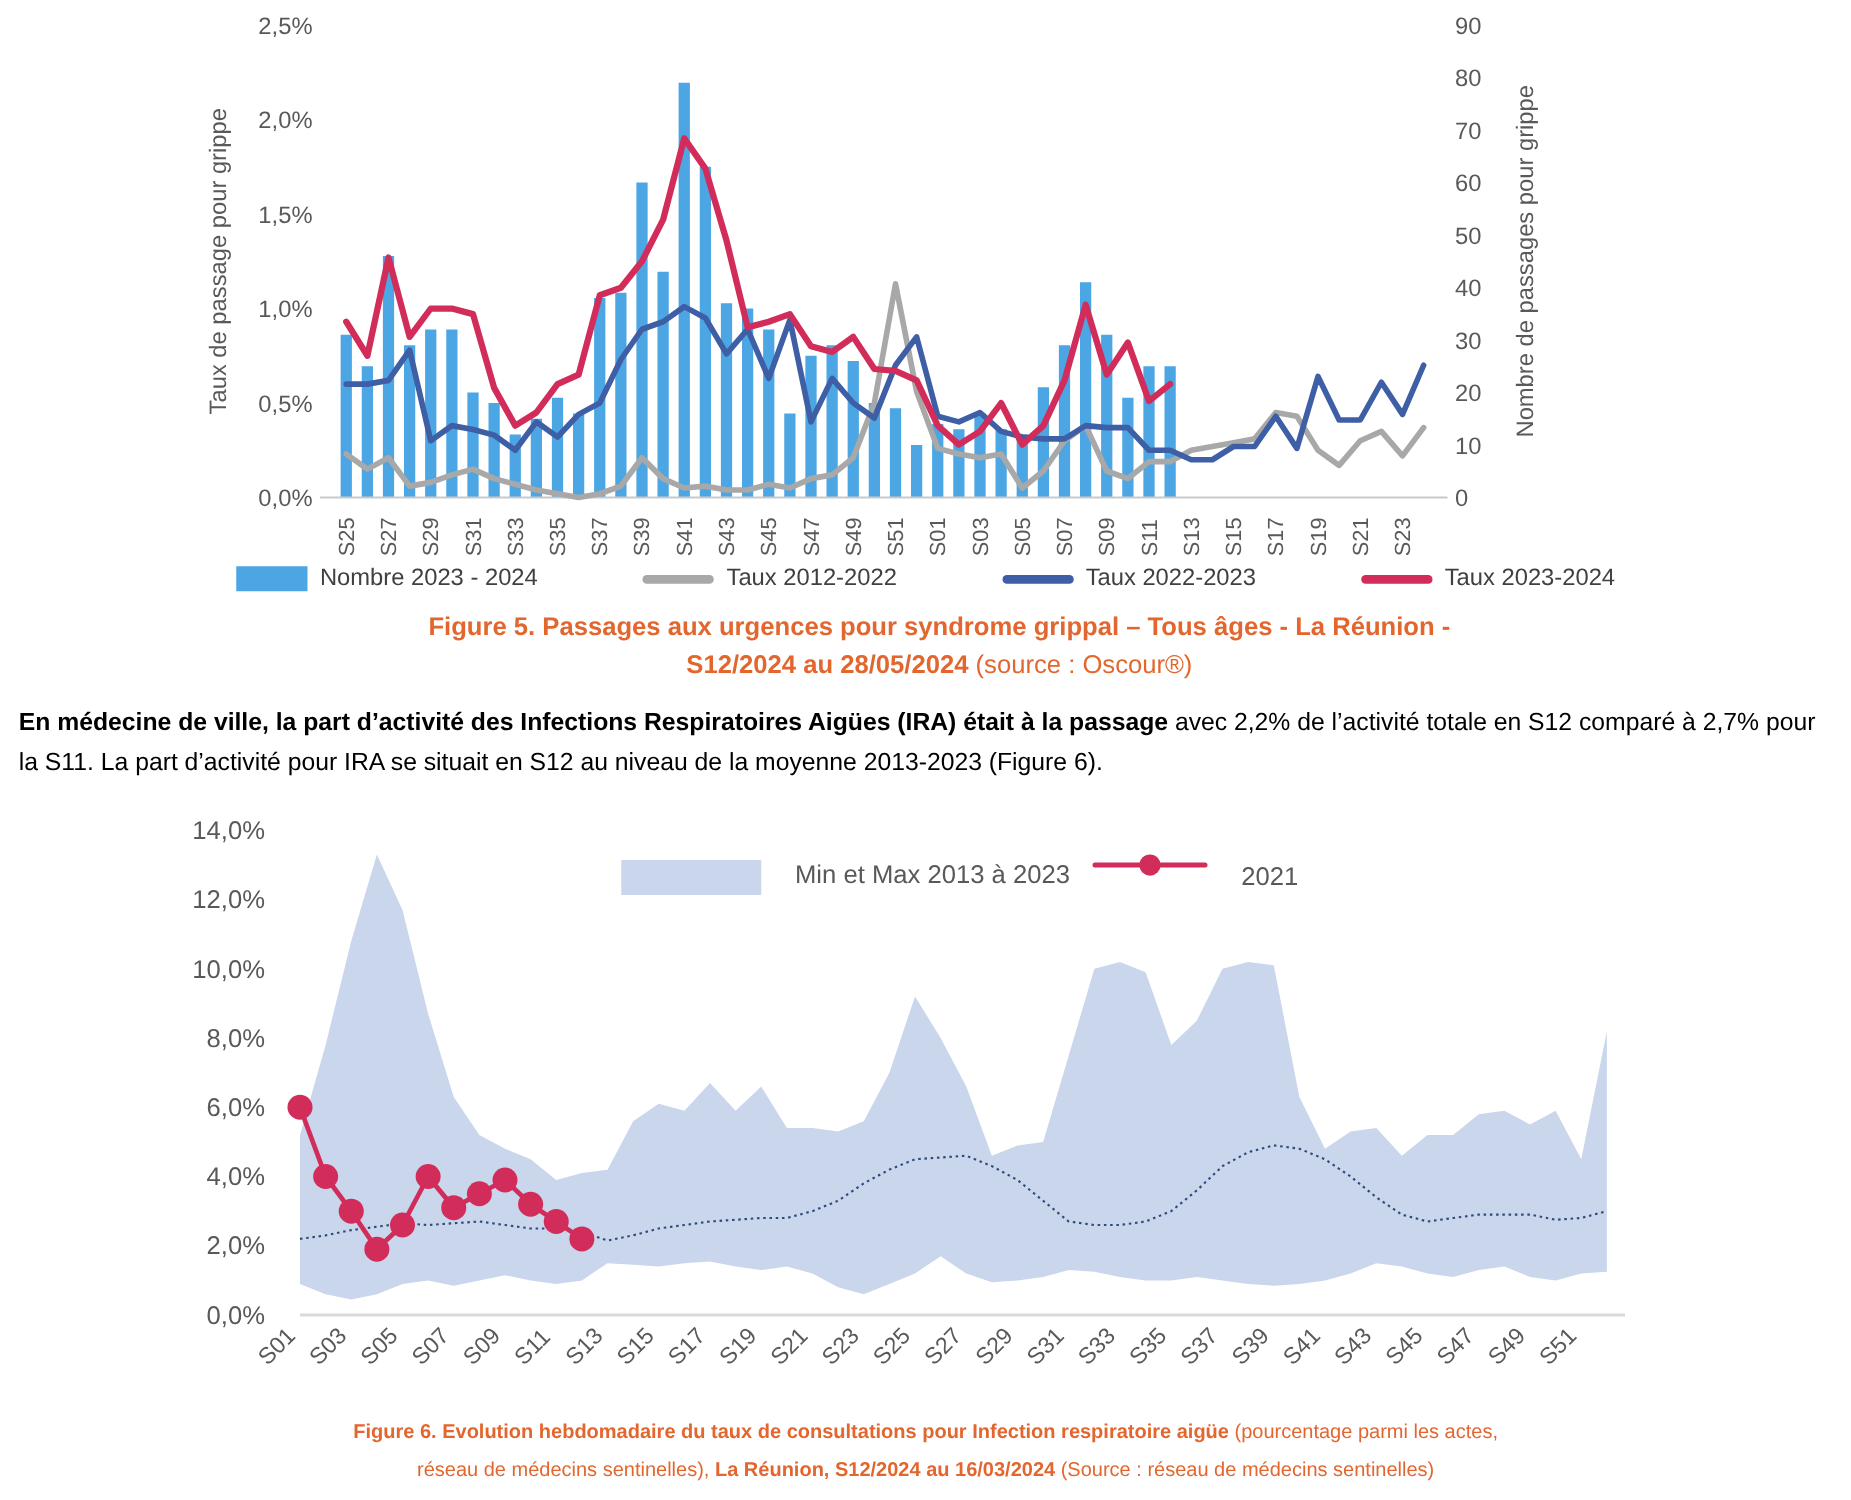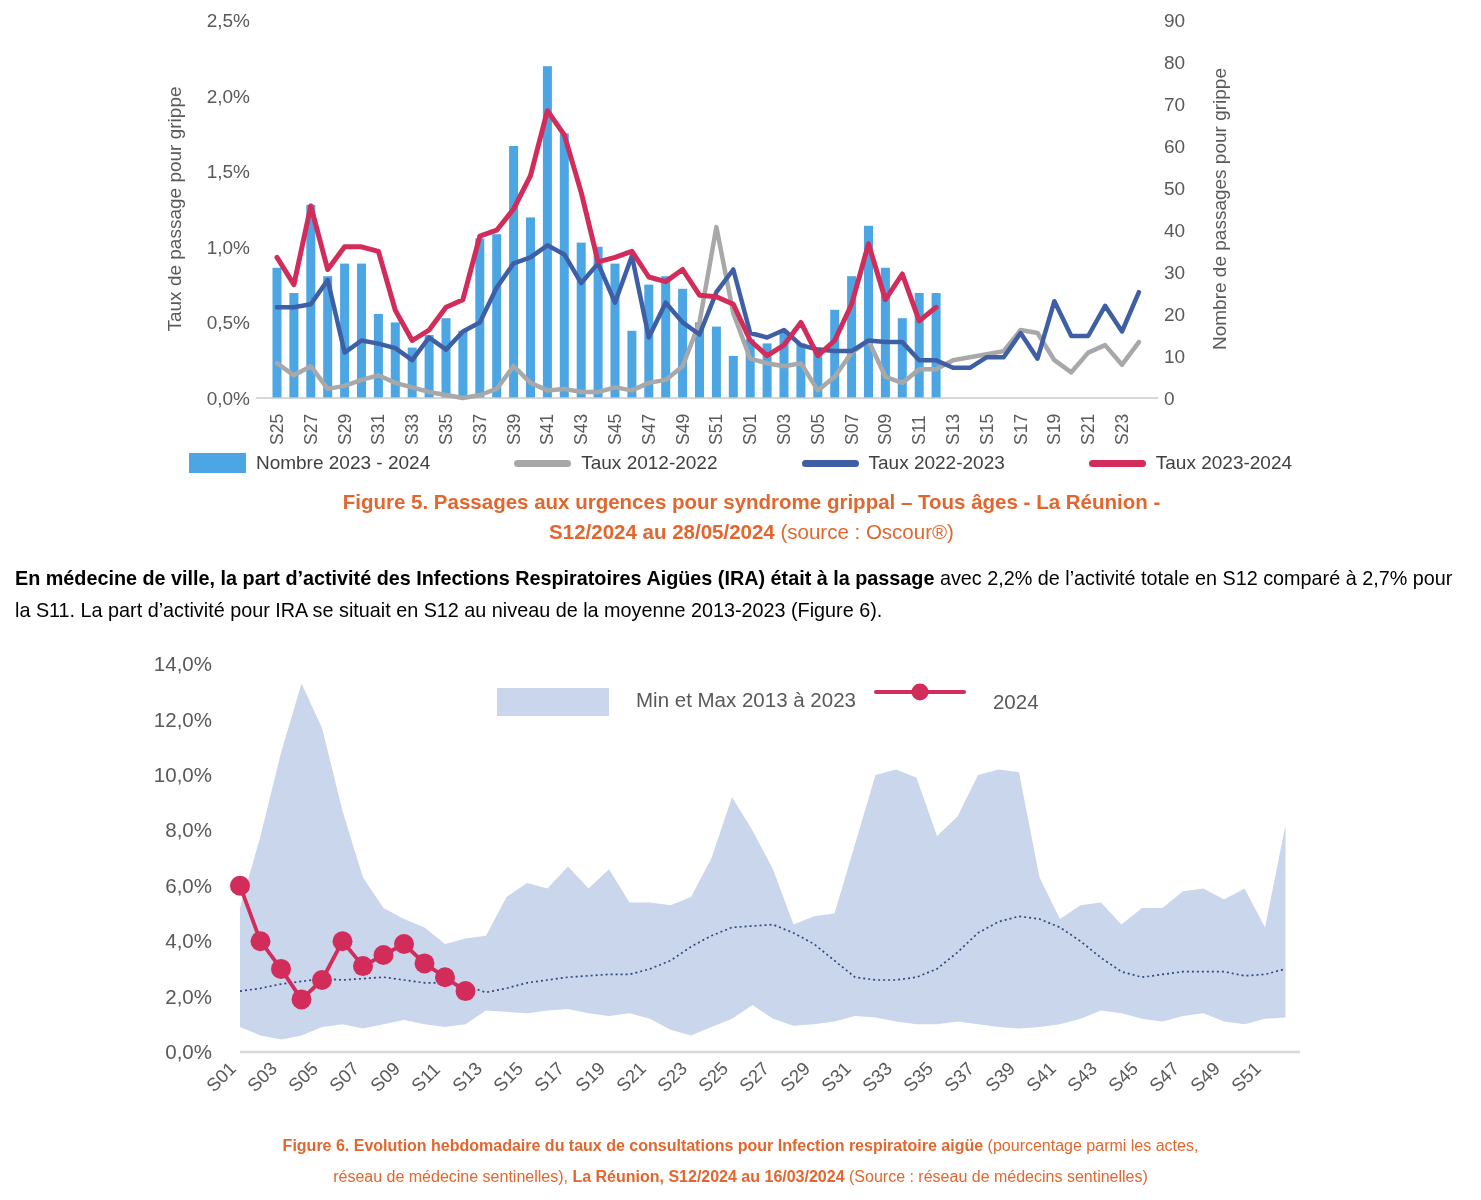--- a/index.html
+++ b/index.html
@@ -205,26 +205,26 @@
 
   <div class="legend2">
     <div class="legend-item2">
       <span class="swatch-band" style="background-color: rgb(201, 214, 236);"></span>
       <span>Min et Max 2013 à 2023</span>
     </div>
     <div class="legend-item2">
       <span class="swatch-2024" style="background-color: rgb(210, 44, 91);">
           <span class="dot" style="background-color: rgb(210, 44, 91);"></span>
         </span>
-      <span>2024</span>
+      <span>2021</span>
     </div>
   </div>
 
   <div class="caption6" style="color: rgb(226, 102, 45);">
     <div>
       <b>Figure 6. Evolution hebdomadaire du taux de consultations pour Infection respiratoire aigüe</b><span> (pourcentage parmi les actes,</span>
     </div>
     <div>
-      <span>réseau de médecine sentinelles), </span><b>La Réunion, S12/2024 au 16/03/2024</b><span> (Source : réseau de médecins sentinelles)</span>
+      <span>réseau de médecins sentinelles), </span><b>La Réunion, S12/2024 au 16/03/2024</b><span> (Source : réseau de médecins sentinelles)</span>
     </div>
   </div>
 
 </div>
 
 </body></html>

